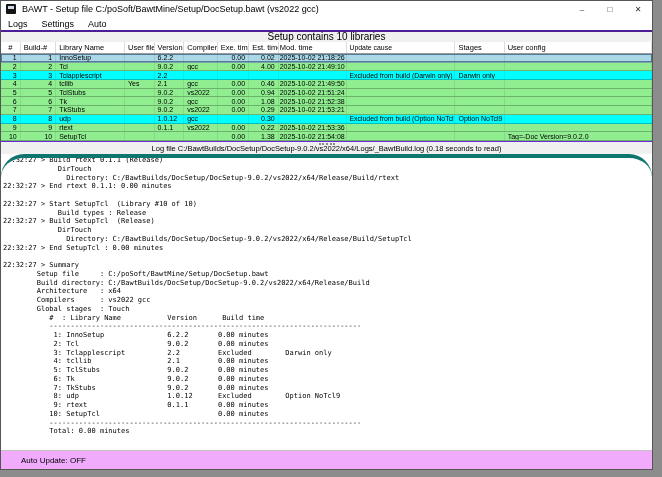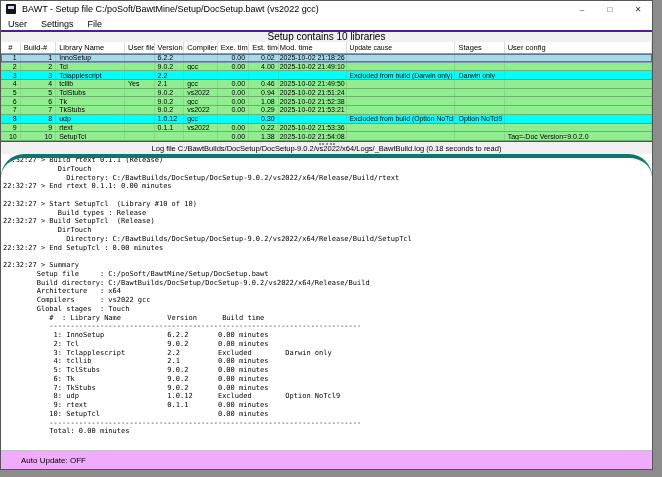--- a/index.html
+++ b/index.html
@@ -59,23 +59,23 @@
     <span class="app-icon"></span>
     <span class="title-text">BAWT - Setup file C:/poSoft/BawtMine/Setup/DocSetup.bawt (vs2022 gcc)</span>
     <span class="win-controls">
       <span class="win-btn">–</span>
       <span class="win-btn">□</span>
       <span class="win-btn close">✕</span>
     </span>
   </div>
 
   <div class="menubar">
-      <span class="menu-item">User</span>
+      <span class="menu-item">Logs</span>
       <span class="menu-item">Settings</span>
-      <span class="menu-item">File</span>
+      <span class="menu-item">Auto</span>
     </div>
 
   <div class="infobar">
     <span>Setup contains 10 libraries</span>
   </div>
 
   <div class="theader">
       <div class="cell col0">#</div>
       <div class="cell col1">Build-#</div>
       <div class="cell col2">Library Name</div>

